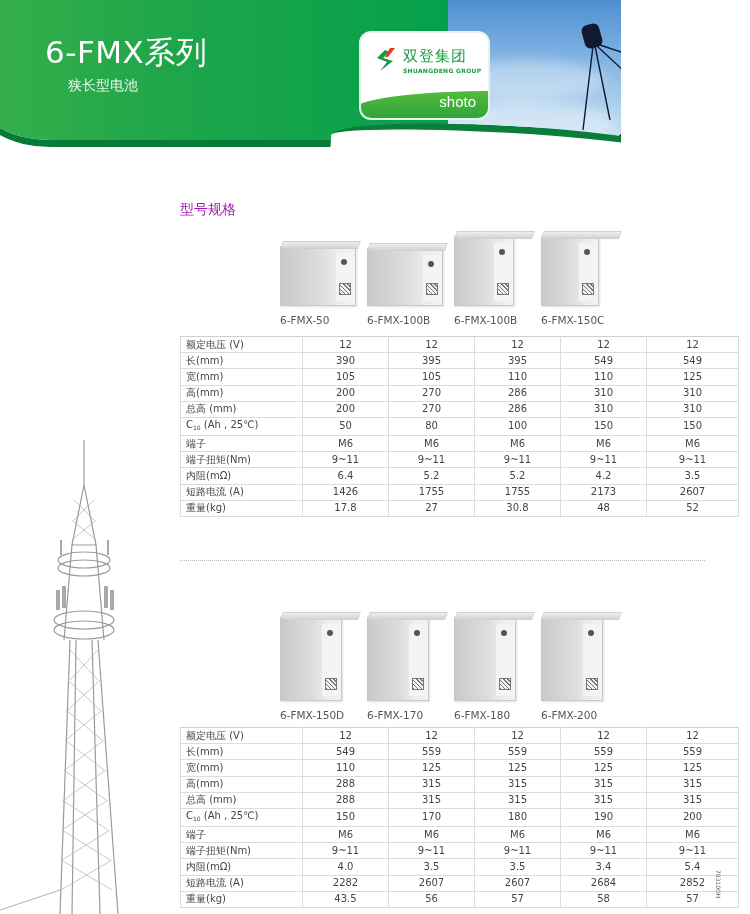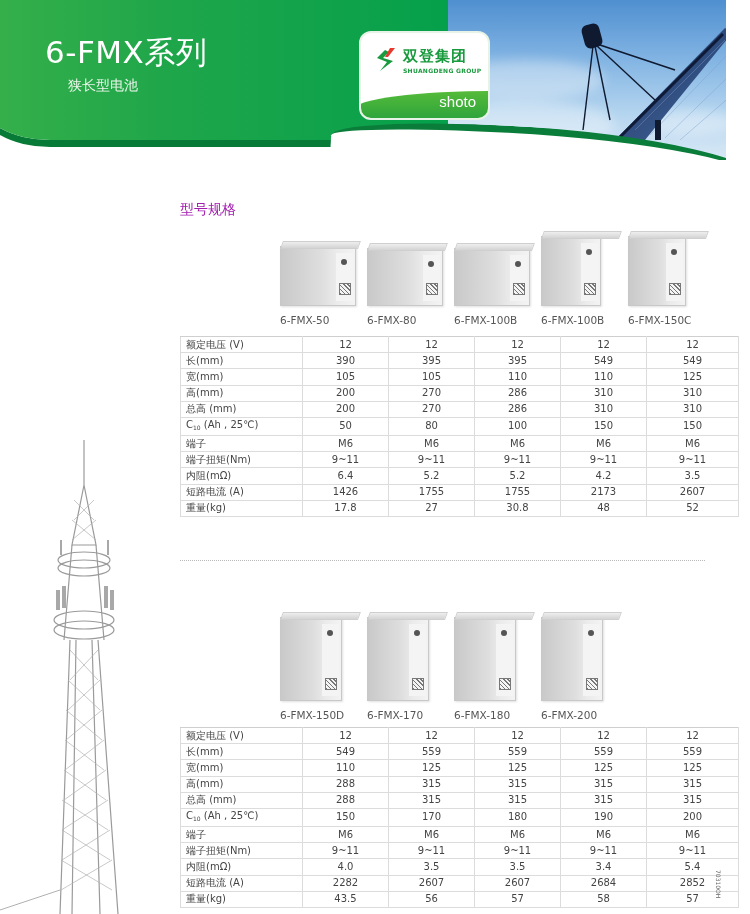--- a/index.html
+++ b/index.html
@@ -1,20 +1,20 @@
 <!DOCTYPE html>
 <html><head>
 <meta charset="utf-8">
 <style>
   * { box-sizing: border-box; margin: 0; padding: 0; }
   html, body { width: 750px; height: 914px; background: #ffffff; overflow: hidden; }
   body { position: relative; font-family: "DejaVu Sans", "Liberation Sans", sans-serif; color: #444; }
 
   
-  .banner { position: absolute; left: 0; top: 0; width: 726px; height: 160px; overflow: hidden; }
+  .banner { position: absolute; left: 0; top: 0; width: 621px; height: 160px; overflow: hidden; }
   .banner-sky {
     position: absolute; left: 425px; top: 0; width: 325px; height: 160px;
     background: linear-gradient(180deg, #4f8fd0 0%, #7fb2e2 35%, #b3d4ef 70%, #d9e9f6 100%);
   }
   .sky-cloud { position: absolute; border-radius: 50%; background: rgba(255,255,255,0.35); filter: blur(6px); }
   .banner-green {
     position: absolute; left: -20px; top: -10px; width: 468px; height: 150px;
     background: linear-gradient(90deg, #37b04a 0%, #1fa64a 40%, #05a04b 100%);
     border-bottom-left-radius: 70px 40px;
     box-shadow: 0 7px 0 #087a38;
@@ -30,21 +30,21 @@
     font-family: "DejaVu Sans", sans-serif; letter-spacing: 0.5px; font-weight: normal;
   }
   .banner-subtitle { position: absolute; left: 45px; top: 77px; font-size: 14px; color: #eaf6ea; margin-left: 23px; }
 
   
   .logo-card {
     position: absolute; left: 359px; top: 31px; width: 131px; height: 89px;
     background: #ffffff; border-radius: 12px; border: 2px solid #e7f3e7; overflow: hidden;
   }
   .logo-mark { position: absolute; left: 10px; top: 14px; width: 28px; height: 28px; }
-  .logo-cn { position: absolute; left: 42px; top: 14px; font-size: 15px; font-weight: bold; color: #1a9a3e; letter-spacing: 1px; }
+  .logo-cn { position: absolute; left: 42px; top: 14px; font-size: 15px; font-weight: normal; color: #1a9a3e; letter-spacing: 1px; }
   .logo-en { position: absolute; left: 42px; top: 34px; font-size: 6px; font-weight: bold; color: #1a9a3e; letter-spacing: 0.3px; }
   .logo-band {
     position: absolute; left: -6px; top: 58px; width: 150px; height: 40px;
     background: linear-gradient(180deg, #55bb3a, #1c9a3b);
     border-top-left-radius: 140px 18px;
   }
   .logo-shoto { position: absolute; right: 12px; top: 60px; font-size: 15px; color: #ffffff; font-family: "Liberation Sans", sans-serif; }
 
   
   .dish { position: absolute; left: 575px; top: 20px; width: 160px; height: 120px; }
@@ -175,26 +175,20 @@
   <div class="product">
     <div class="battery-img" style="height:60px;margin-top:8px;">
         <div class="battery-label"></div>
       </div>
     <div class="product-name">6-FMX-50</div>
   </div>
   <div class="product">
     <div class="battery-img" style="height:58px;margin-top:10px;">
         <div class="battery-label"></div>
       </div>
-    <div class="product-name">6-FMX-80</div>
-  </div>
-  <div class="product">
-    <div class="battery-img" style="height:58px;margin-top:10px;">
-        <div class="battery-label"></div>
-      </div>
     <div class="product-name">6-FMX-100B</div>
   </div>
   <div class="product">
     <div class="battery-img" style="width:60px;height:70px;margin-top:-2px;">
         <div class="battery-label"></div>
       </div>
     <div class="product-name">6-FMX-100B</div>
   </div>
   <div class="product">
     <div class="battery-img" style="width:58px;height:70px;margin-top:-2px;">

